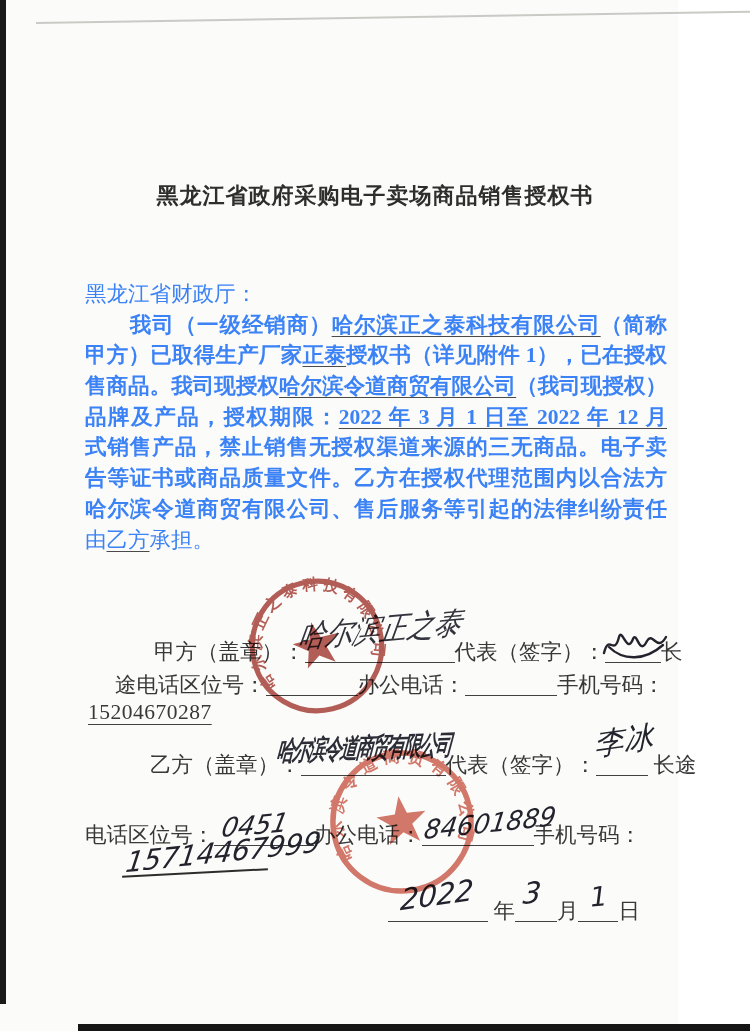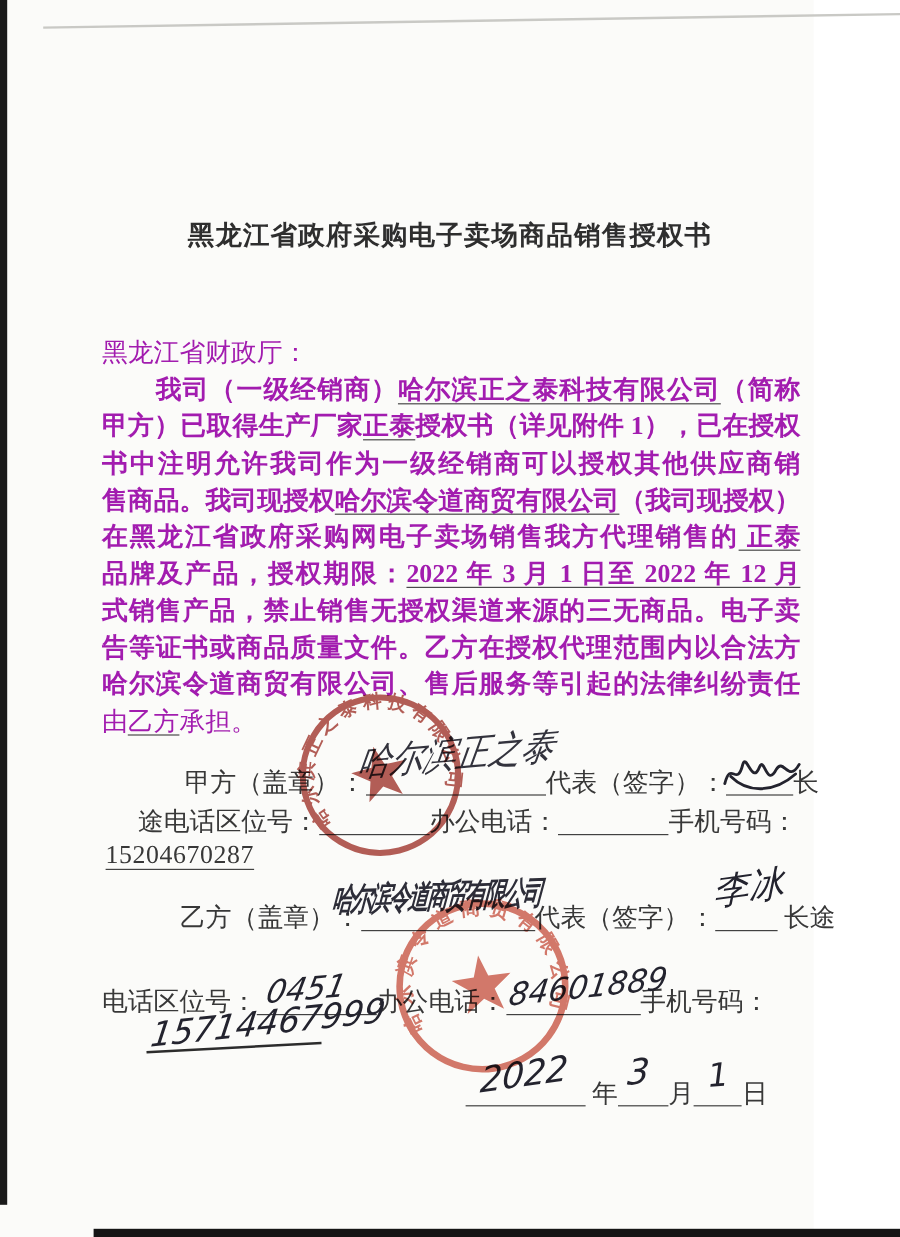--- a/index.html
+++ b/index.html
@@ -11,21 +11,21 @@
   .edge-left{position:absolute;left:0;top:0;width:6px;height:1004px;background:#1a1a1a;}
   .edge-bottom{position:absolute;left:78px;top:1024px;width:672px;height:7px;background:#151515;}
   .edge-topline{position:absolute;left:36px;top:22px;width:716px;height:2px;background:#c9c9c5;
                 transform:rotate(-0.9deg);transform-origin:left center;}
 
   
   .title{position:absolute;left:0;top:181px;width:750px;text-align:center;
          font-size:22px;font-weight:bold;color:#2e2e2e;letter-spacing:1px;}
 
   
-  .bodyblock{position:absolute;left:85px;top:279px;width:582px;color:#a21caf;
+  .bodyblock{position:absolute;left:85px;top:279px;width:582px;color:#3b82f6;
              font-size:21.5px;}
   .bl{line-height:30.7px;height:30.7px;white-space:nowrap;}
   .bl.just{text-align:justify;text-align-last:justify;text-justify:inter-character;white-space:normal;font-weight:bold;}
   .useg{text-decoration:underline;text-decoration-thickness:1.3px;text-underline-offset:4px;
         text-decoration-color:#4a4a4a;}
 
   
   .sigline{position:absolute;white-space:nowrap;font-size:21.5px;color:#383838;line-height:26px;}
   .blank{display:inline-block;border-bottom:1.6px solid #414141;height:23px;vertical-align:-4px;
          position:relative;}
@@ -66,23 +66,21 @@
   <div class="edge-left"></div>
   <div class="edge-bottom"></div>
   <div class="edge-topline"></div>
 
   <div class="title">黑龙江省政府采购电子卖场商品销售授权书</div>
 
   <div class="bodyblock" id="body-lines">
     <div class="bl">黑龙江省财政厅：</div>
   <div class="bl just"><span>　　我司（一级经销商）</span><span class="useg">哈尔滨正之泰科技有限公司</span><span>（简称</span></div>
       <div class="bl just"><span>甲方）已取得生产厂家</span><span class="useg">正泰</span><span>授权书（详见附件 1），已在授权</span></div>
-      <div class="bl just"><span>书中注明允许我司作为一级经销商可以授权其他供应商销</span></div>
       <div class="bl just"><span>售商品。我司现授权</span><span class="useg">哈尔滨令道商贸有限公司</span><span>（我司现授权）</span></div>
-      <div class="bl just"><span>在黑龙江省政府采购网电子卖场销售我方代理销售的</span><span class="useg"> 正泰</span></div>
       <div class="bl just"><span>品牌及产品，授权期限：</span><span class="useg">2022 年 3 月 1 日至 2022 年 12 月</span></div>
       <div class="bl just"><span>式销售产品，禁止销售无授权渠道来源的三无商品。电子卖</span></div>
       <div class="bl just"><span>告等证书或商品质量文件。乙方在授权代理范围内以合法方</span></div>
       <div class="bl just"><span>哈尔滨令道商贸有限公司、售后服务等引起的法律纠纷责任</span></div>
       <div class="bl"><span>由</span><span class="useg">乙方</span><span>承担。</span></div>
     </div>
 
   <div class="sigline" style="left:154px;top:639px;text-align:center;">
     <span>甲方（盖章）：</span><span class="blank" style="width:150px;"><span class="hw hw-a-seal">哈尔滨正之泰</span></span><span>代表（签字）：</span><span class="blank" style="width:56px;"><svg class="scribble" width="68" height="40" viewBox="0 0 68 40">
           <g fill="none" stroke="#23232e" stroke-width="2.4" stroke-linecap="round">

